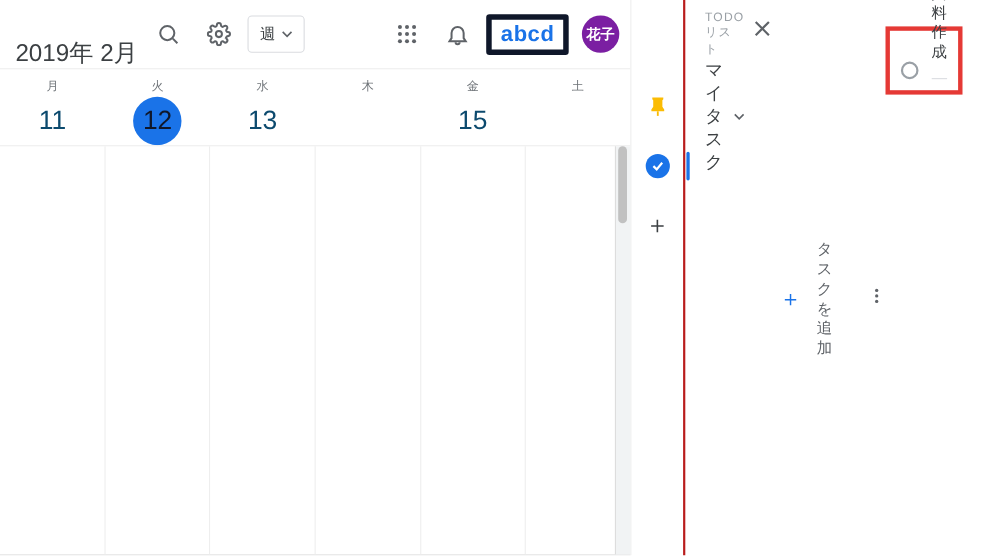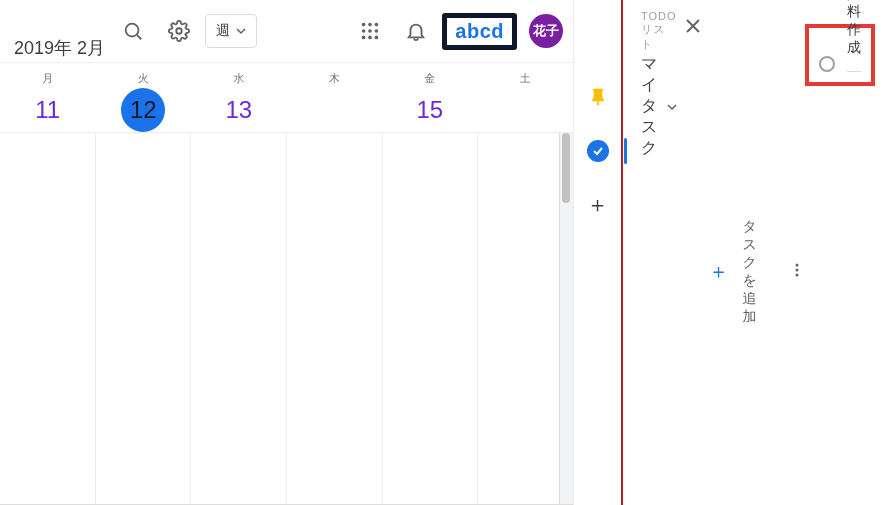--- a/index.html
+++ b/index.html
@@ -3,21 +3,21 @@
 <meta charset="utf-8">
 <style>
   * { box-sizing: border-box; margin: 0; padding: 0; }
   body {
     font-family: "Helvetica Neue", Arial, "Hiragino Kaku Gothic ProN", "Meiryo", sans-serif;
     width: 895px; height: 505px; overflow: hidden; background: #fff; color: #3c4043;
   }
   .app { display: flex; width: 100%; height: 100%; }
   .main { flex: 0 0 573px; display: flex; flex-direction: column; border-bottom: 1px solid #ddd; }
   .topbar { height: 62px; display: flex; align-items: center; padding: 0 10px 0 14px; gap: 6px; }
-  .month-label { font-size: 18px; color: #3c4043; margin-right: 2px; margin-top: 34px; }
+  .month-label { font-size: 22px; color: #3c4043; margin-right: 2px; margin-top: 34px; }
   .icon-btn {
     width: 40px; height: 40px; display: flex; align-items: center; justify-content: center;
     border-radius: 50%; cursor: pointer; color: #5f6368;
   }
   .icon-btn svg { width: 22px; height: 22px; }
   .view-sel {
     height: 34px; border: 1px solid #dadce0; border-radius: 4px; display: flex;
     align-items: center; padding: 0 10px; font-size: 14px; color: #3c4043; gap: 6px; cursor: pointer;
   }
   .spacer { flex: 1; }
@@ -29,21 +29,21 @@
     width: 34px; height: 34px; border-radius: 50%; background: #7b1fa2; color: #fff;
     display: flex; align-items: center; justify-content: center; font-size: 13px; margin-left: 6px; font-weight: bold;
   }
   .cal-header {
     display: flex; border-top: 1px solid #eee;
   }
   .day-col { flex: 1; text-align: center; padding-top: 8px; }
   .dow { font-size: 11px; color: #70757a; }
   .dnum-wrap { display:flex; justify-content:center; margin-top:2px; }
   .dnum {
-    font-size: 24px; color: #6d28d9; width: 44px; height: 44px; line-height: 44px;
+    font-size: 24px; color: #0c4a6e; width: 44px; height: 44px; line-height: 44px;
     border-radius: 50%; display: inline-block;
   }
   .dnum.sel { background: #1a73e8; color: #0f172a; }
   .cal-body { flex: 1; display: flex; position: relative; border-top: 1px solid #eee; }
   .body-col { flex: 1; border-left: 1px solid #eee; }
   .body-col:first-child { border-left: none; }
   .gutter {
     position: absolute; right: 0; top: 0; bottom: 0; width: 14px; background: #f1f3f4; border-left: 1px solid #ddd;
   }
   .gutter-thumb { position:absolute; top:0; left:2px; width:8px; height:70px; background:#c1c1c1; border-radius:4px;}

